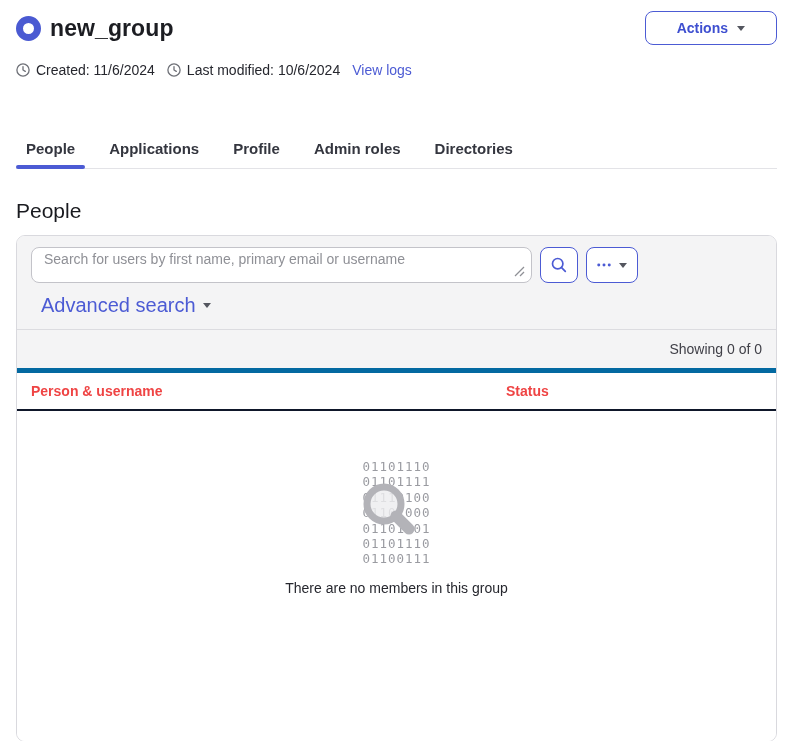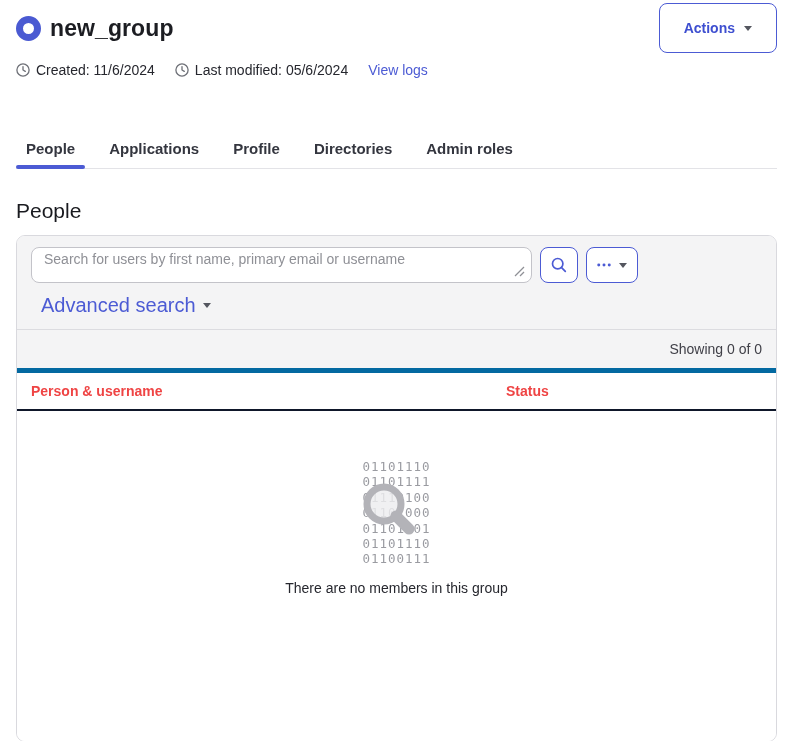--- a/index.html
+++ b/index.html
@@ -18,35 +18,35 @@
   }
   .hdr-left { display: flex; align-items: center; gap: 9px; }
   .logo-ring {
     width: 25px; height: 25px; border-radius: 50%;
     border: 7px solid #4a5ad2;
     background: #ffffff;
   }
   .page-title { font-size: 23px; font-weight: 700; color: #1c1d22; letter-spacing: 0.1px; }
   .actions-btn {
     display: flex; align-items: center; gap: 9px;
-    height: 50px; padding: 0 24px;
+    height: 34px; padding: 0 31px;
     background: #ffffff; border: 1px solid #4c5bd4; border-radius: 8px;
     color: #3e4fd0; font-size: 14px; font-weight: 700; cursor: pointer;
     font-family: "Liberation Sans", sans-serif;
   }
   .caret {
     width: 0; height: 0; display: inline-block;
     border-left: 4.5px solid transparent; border-right: 4.5px solid transparent;
     border-top: 5.5px solid #54565f;
   }
   .caret.small { border-left-width: 4px; border-right-width: 4px; border-top-width: 5px; }
 
   
   .meta-row {
-    display: flex; align-items: center; gap: 12px;
+    display: flex; align-items: center; gap: 4px;
     margin-top: 14px; height: 20px;
     font-size: 14px; color: #26272e;
   }
   .meta-item { display: flex; align-items: center; gap: 6px; }
   .meta-item + .meta-item { margin-left: 8px; }
   .clock-icon { width: 14px; height: 14px; display: inline-block; }
   .view-logs { color: #4c5bd4; text-decoration: none; font-size: 14px; margin-left: 8px; cursor: pointer; }
 
   
   .tabs {
@@ -164,31 +164,31 @@
         <circle cx="7" cy="7" r="6.1" fill="none" stroke="#6e7077" stroke-width="1.3"></circle>
         <path d="M7 3.6 V7 L9.3 8.4" fill="none" stroke="#6e7077" stroke-width="1.3" stroke-linecap="round"></path>
       </svg>
       <span>Created: 11/6/2024</span>
     </span>
     <span class="meta-item">
       <svg class="clock-icon" viewBox="0 0 14 14">
         <circle cx="7" cy="7" r="6.1" fill="none" stroke="#6e7077" stroke-width="1.3"></circle>
         <path d="M7 3.6 V7 L9.3 8.4" fill="none" stroke="#6e7077" stroke-width="1.3" stroke-linecap="round"></path>
       </svg>
-      <span>Last modified: 05/6/2024</span>
+      <span>Last modified: 10/6/2024</span>
     </span>
     <a class="view-logs">View logs</a>
   </div>
 
   <div class="tabs">
     <div class="tab active">People</div>
     <div class="tab">Applications</div>
     <div class="tab">Profile</div>
+    <div class="tab">Admin roles</div>
     <div class="tab">Directories</div>
-    <div class="tab">Admin roles</div>
   </div>
 
   <div class="section-heading">People</div>
 
   <div class="card">
 
     <div class="search-section">
       <div class="search-row">
         <div class="search-input-wrap">
           <input class="search-input" type="text" placeholder="Search for users by first name, primary email or username" style="">

